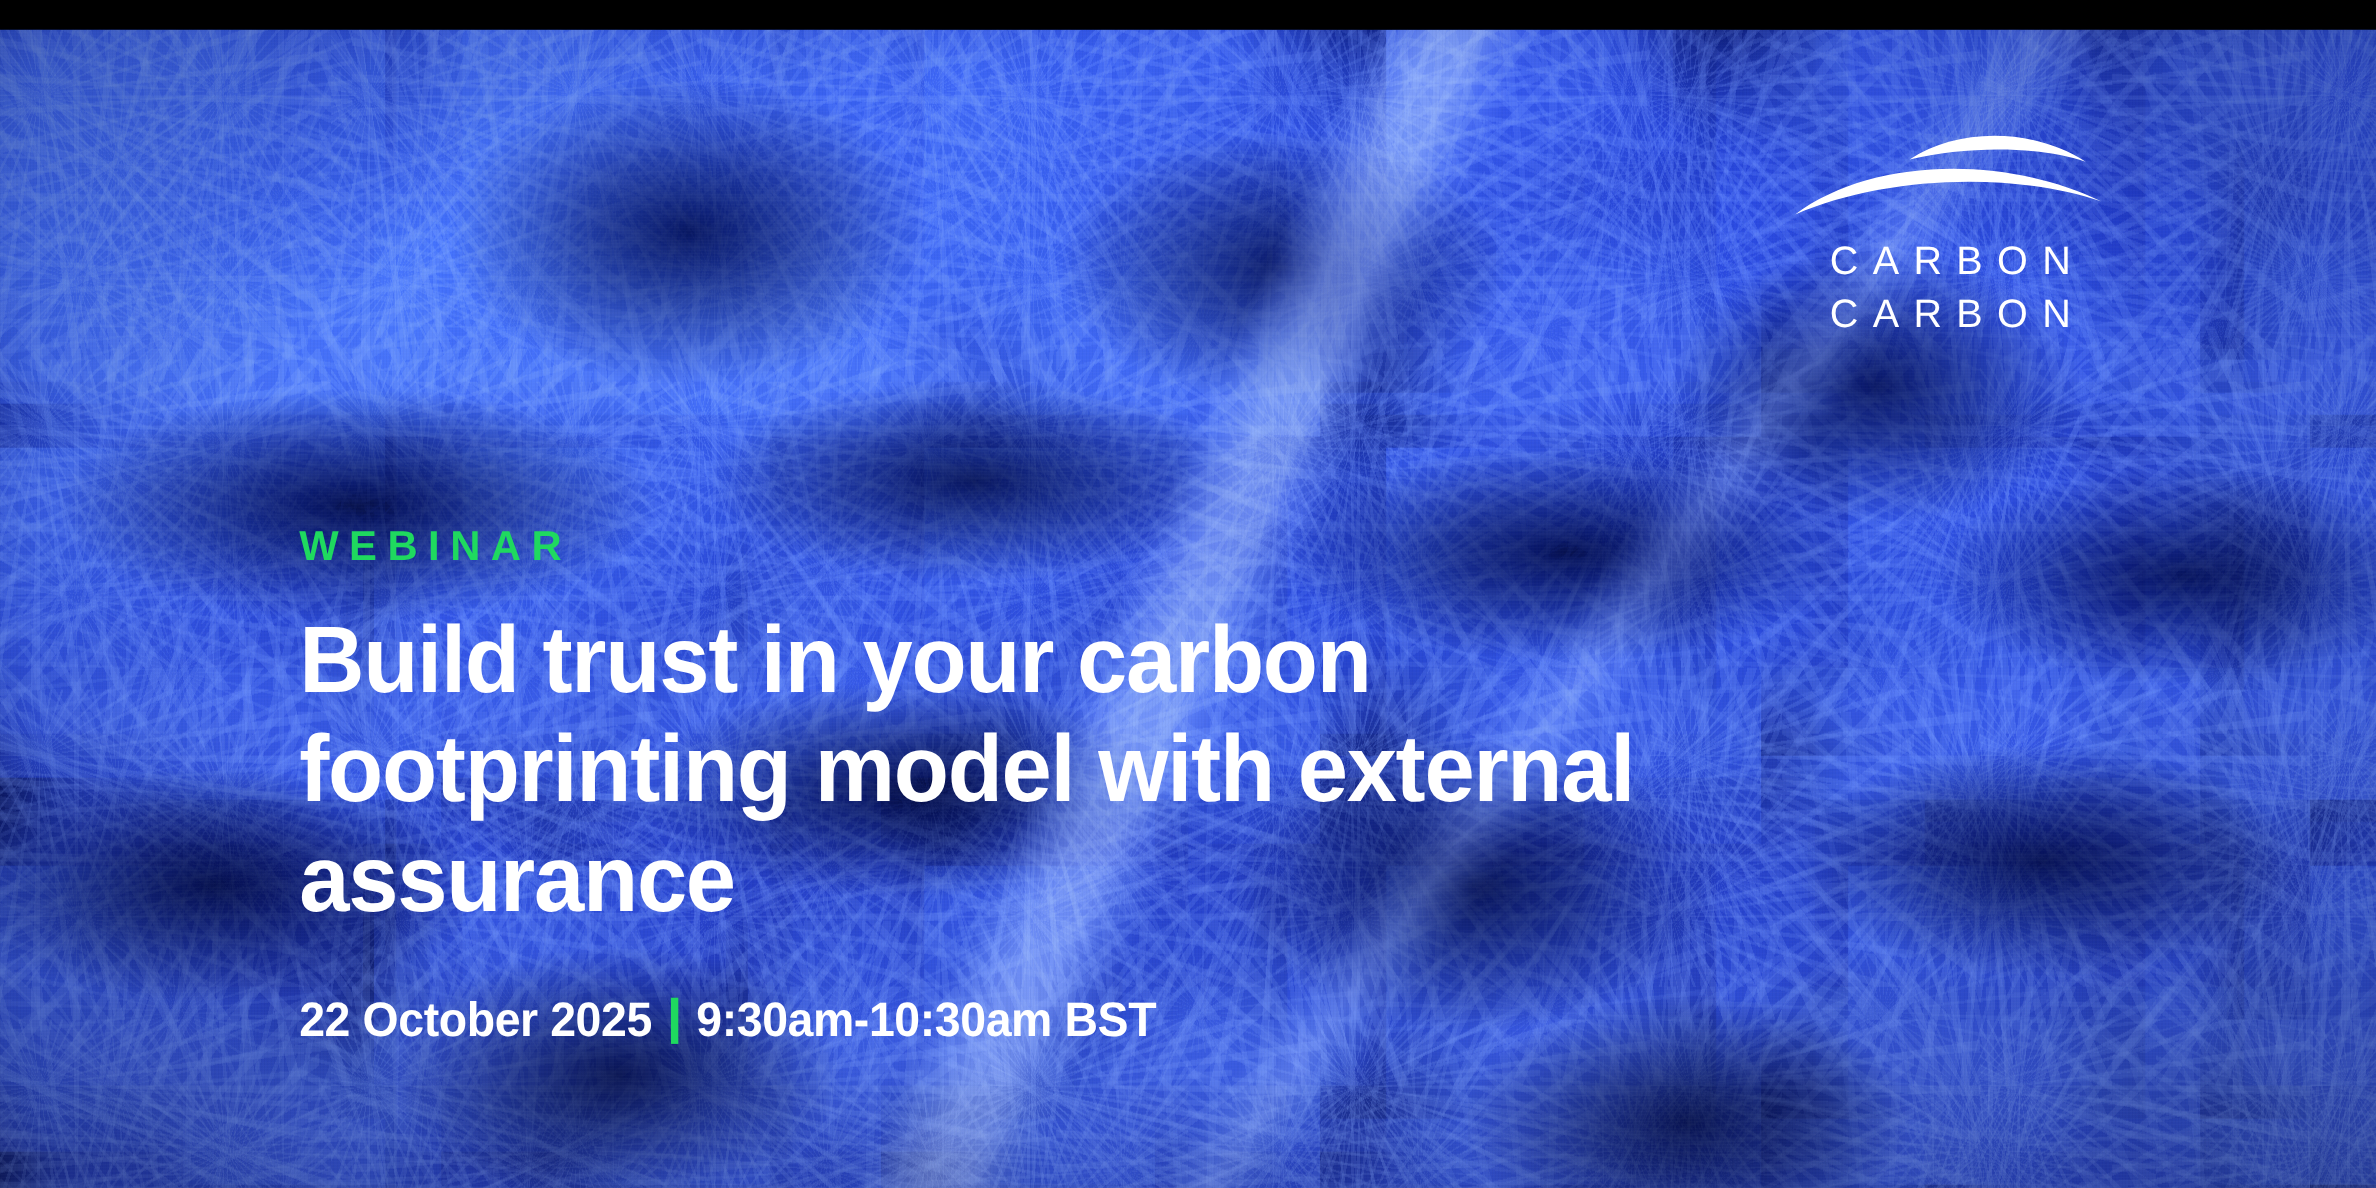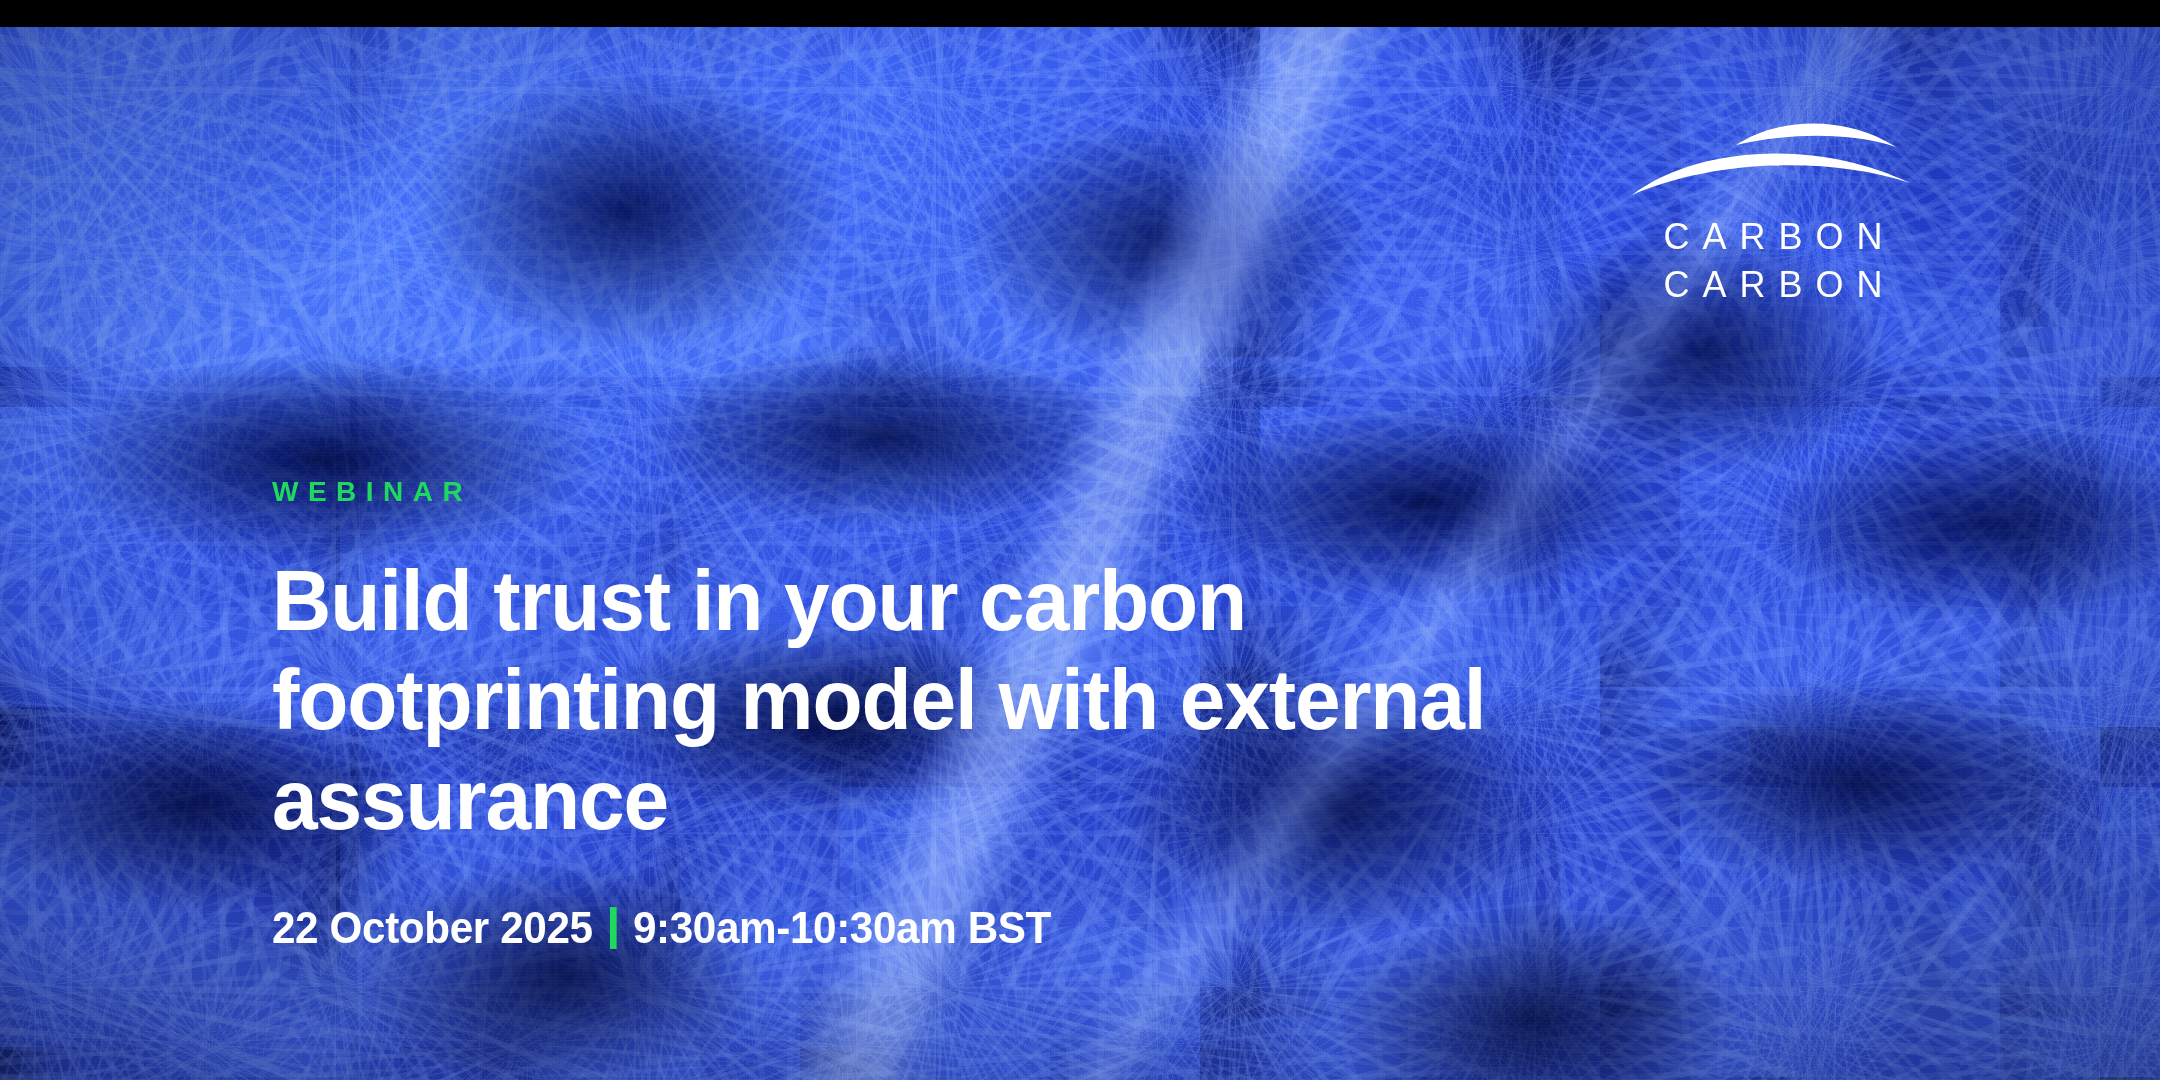--- a/index.html
+++ b/index.html
@@ -157,21 +157,21 @@
   
   #content {
     position:absolute;
     left:272px; top:0;
     width:1560px; height:1080px;
   }
 
   #eyebrow {
     position:absolute; top:451px; left:0;
     color:#1fd95f;
-    font-size:28px;
+    font-size:38px;
     font-weight:700;
     letter-spacing:9.5px;
     line-height:1;
   }
 
   #headline {
     position:absolute; top:524px; left:0;
     width:1560px;
     color:#ffffff;
     font-size:86px;

